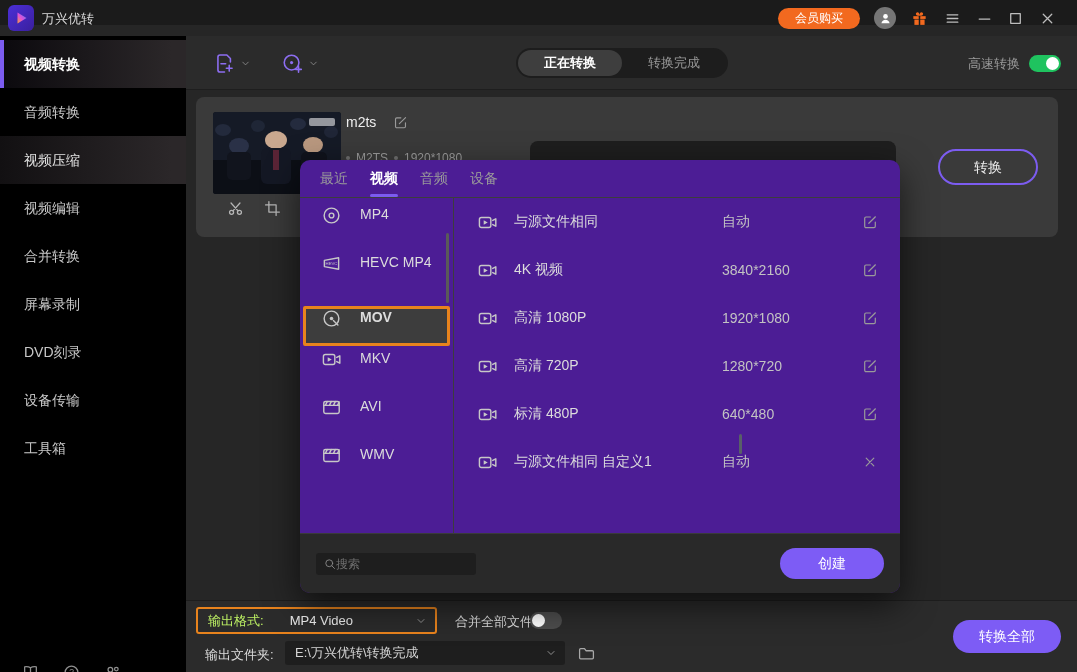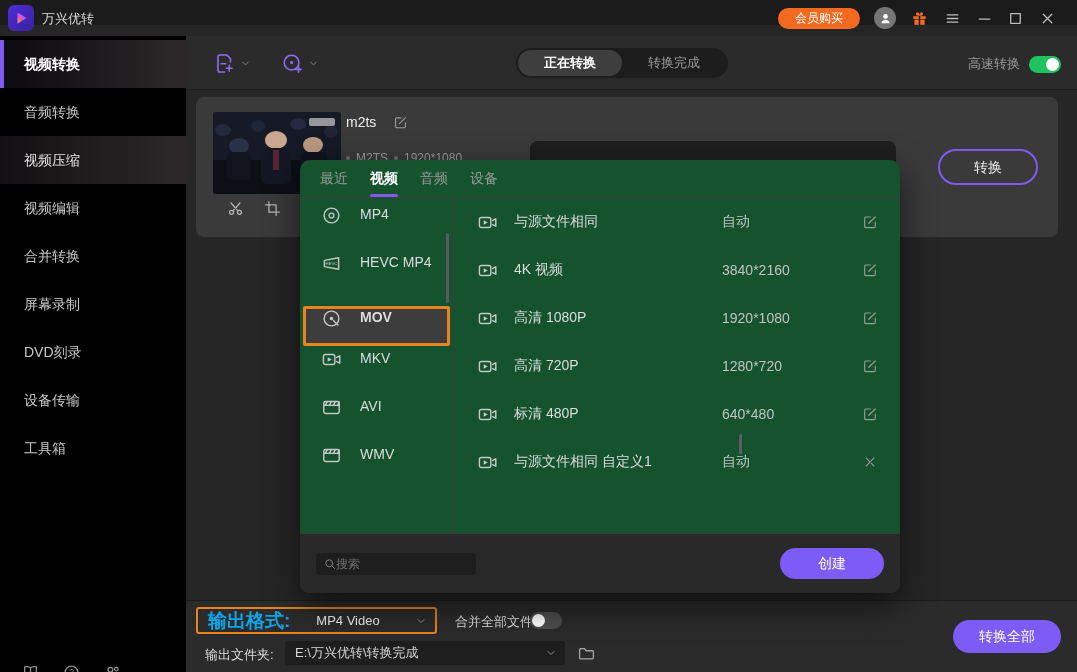--- a/index.html
+++ b/index.html
@@ -32,21 +32,21 @@
   .side-foot svg { width:17px; height:17px; }
 
   
   .toolbar { left:186px; top:36px; width:891px; height:54px; background:#2b2b2b; border-bottom:1px solid #1e1e1e; }
   .tool-group { top:17px; display:flex; align-items:center; gap:5px; color:#8d6ef2; }
   .tool-group .chev { color:#8f8f8f; width:11px; height:11px; }
   .tool-group svg.big { width:21px; height:21px; }
   .tabs-pill { left:330px; top:12px; height:30px; border-radius:15px; background:#1d1d1d; display:flex; align-items:center; padding:2px; }
   .tab-seg { height:26px; line-height:26px; border-radius:13px; padding:0 26px; font-size:13px; color:#9a9a9a; cursor:pointer; }
   .tab-seg.active { background:#3e3e3e; color:#fff; font-weight:bold; }
-  .speed { right:16px; top:19px; display:flex; align-items:flex-end; gap:9px; font-size:13px; color:#9a9a9a; }
+  .speed { right:16px; top:19px; display:flex; align-items:flex-start; gap:9px; font-size:13px; color:#9a9a9a; }
 
   
   .toggle { width:32px; height:17px; border-radius:9px; background:#4d4d4d; position:relative; cursor:pointer; flex:none; }
   .toggle .knob { position:absolute; top:2px; left:2px; width:13px; height:13px; border-radius:50%; background:#fff; }
   .toggle.on { background:#1fc35f; }
   .toggle.on .knob { left:auto; right:2px; }
 
   
   .card { left:196px; top:97px; width:862px; height:140px; background:#3a3a3a; border-radius:8px; }
   .thumb { left:17px; top:15px; width:128px; height:82px; border-radius:3px; overflow:hidden; background:#10131c; }
@@ -54,21 +54,21 @@
   .thumb-tools svg { width:17px; height:17px; }
   .file-name { left:150px; top:17px; font-size:14px; color:#ededed; }
   .edit-name { left:197px; top:18px; width:15px; height:15px; color:#9a9a9a; }
   .file-meta { left:150px; top:54px; font-size:12px; color:#9a9a9a; display:flex; align-items:center; gap:6px; }
   .dot { width:4px; height:4px; border-radius:50%; background:#6f6f6f; display:inline-block; }
   .target-strip { left:334px; top:44px; width:366px; height:90px; background:#1e1e1e; border-radius:8px; }
   .convert-btn { left:742px; top:52px; width:100px; height:36px; border-radius:18px; border:2px solid #7c5cf0;
                  background:transparent; color:#ececec; font-size:14px; text-align:center; line-height:32px; cursor:pointer; }
 
   
-  .picker { left:300px; top:160px; width:600px; height:433px; background:#14532d; border-radius:10px;
+  .picker { left:300px; top:160px; width:600px; height:433px; background:#4c1d95; border-radius:10px;
             box-shadow:0 12px 34px rgba(0,0,0,.6); z-index:10; }
   .picker-tabs { left:0; top:0; width:100%; height:38px; border-bottom:1px solid #3d3d3d; display:flex; gap:22px; padding-left:20px; }
   .p-tab { font-size:14px; color:#9a9a9a; line-height:37px; position:relative; cursor:pointer; }
   .p-tab.active { color:#fff; font-weight:bold; }
   .p-tab.active::after { content:""; position:absolute; left:0; right:0; bottom:0; height:3px; border-radius:2px; background:#7c5cf0; }
   .fmt-col { left:0; top:38px; width:153px; height:335px; padding-top:8px; }
   .fmt-divider { left:153px; top:38px; width:1px; height:335px; background:#3d3d3d; }
   .fmt-row { height:48px; display:flex; align-items:flex-start; padding-left:22px; gap:19px; font-size:14px; color:#dcdcdc; cursor:pointer; }
   .fmt-row svg { width:19px; height:19px; color:#c7c7c7; flex:none; }
   .fmt-row.selected { height:40px; margin:4px 3px; border:3px solid #e8831d; border-radius:2px;
@@ -86,21 +86,21 @@
   .searchbox svg { width:12px; height:12px; color:#8a8a8a; flex:none; }
   .searchbox input { flex:1; background:transparent; border:0; outline:0; color:#cfcfcf; font-size:12px; font-family:inherit; }
   .searchbox input::placeholder { color:#6e6e6e; }
   .create-btn { right:16px; top:14px; width:104px; height:31px; border-radius:16px; background:#7d5cf5; color:#fff;
                 font-size:14px; text-align:center; line-height:31px; cursor:pointer; }
 
   
   .bottombar { left:186px; top:600px; width:891px; height:72px; background:#2b2b2b; border-top:1px solid #1d1d1d; }
   .fmt-box { left:10px; top:6px; width:241px; height:27px; border:2px solid #e8831d; border-radius:3px;
              display:flex; align-items:center; padding:0 8px 0 10px; }
-  .fmt-box .lbl { font-size:19px; color:#0ea5e9;font-weight:bold; }
+  .fmt-box .lbl { font-size:13px; color:#bef264; }
   .fmt-box .val { font-size:13px; color:#ececec; margin-left:26px; }
   .fmt-box .chev { margin-left:auto; width:12px; height:12px; color:#9a9a9a; }
   .merge { left:269px; top:12px; font-size:13px; color:#dcdcdc; }
   .merge-toggle { left:344px; top:11px; }
   .folder-lbl { left:19px; top:45px; font-size:13px; color:#dcdcdc; }
   .folder-box { left:99px; top:40px; width:280px; height:24px; background:#1e1e1e; border-radius:3px;
                 display:flex; align-items:center; padding:0 8px 0 10px; }
   .folder-box .path { font-size:13px; color:#d6d6d6; }
   .folder-box .chev { margin-left:auto; width:12px; height:12px; color:#9a9a9a; }
   .folder-ic { left:392px; top:44px; width:17px; height:17px; color:#a8a8a8; }

